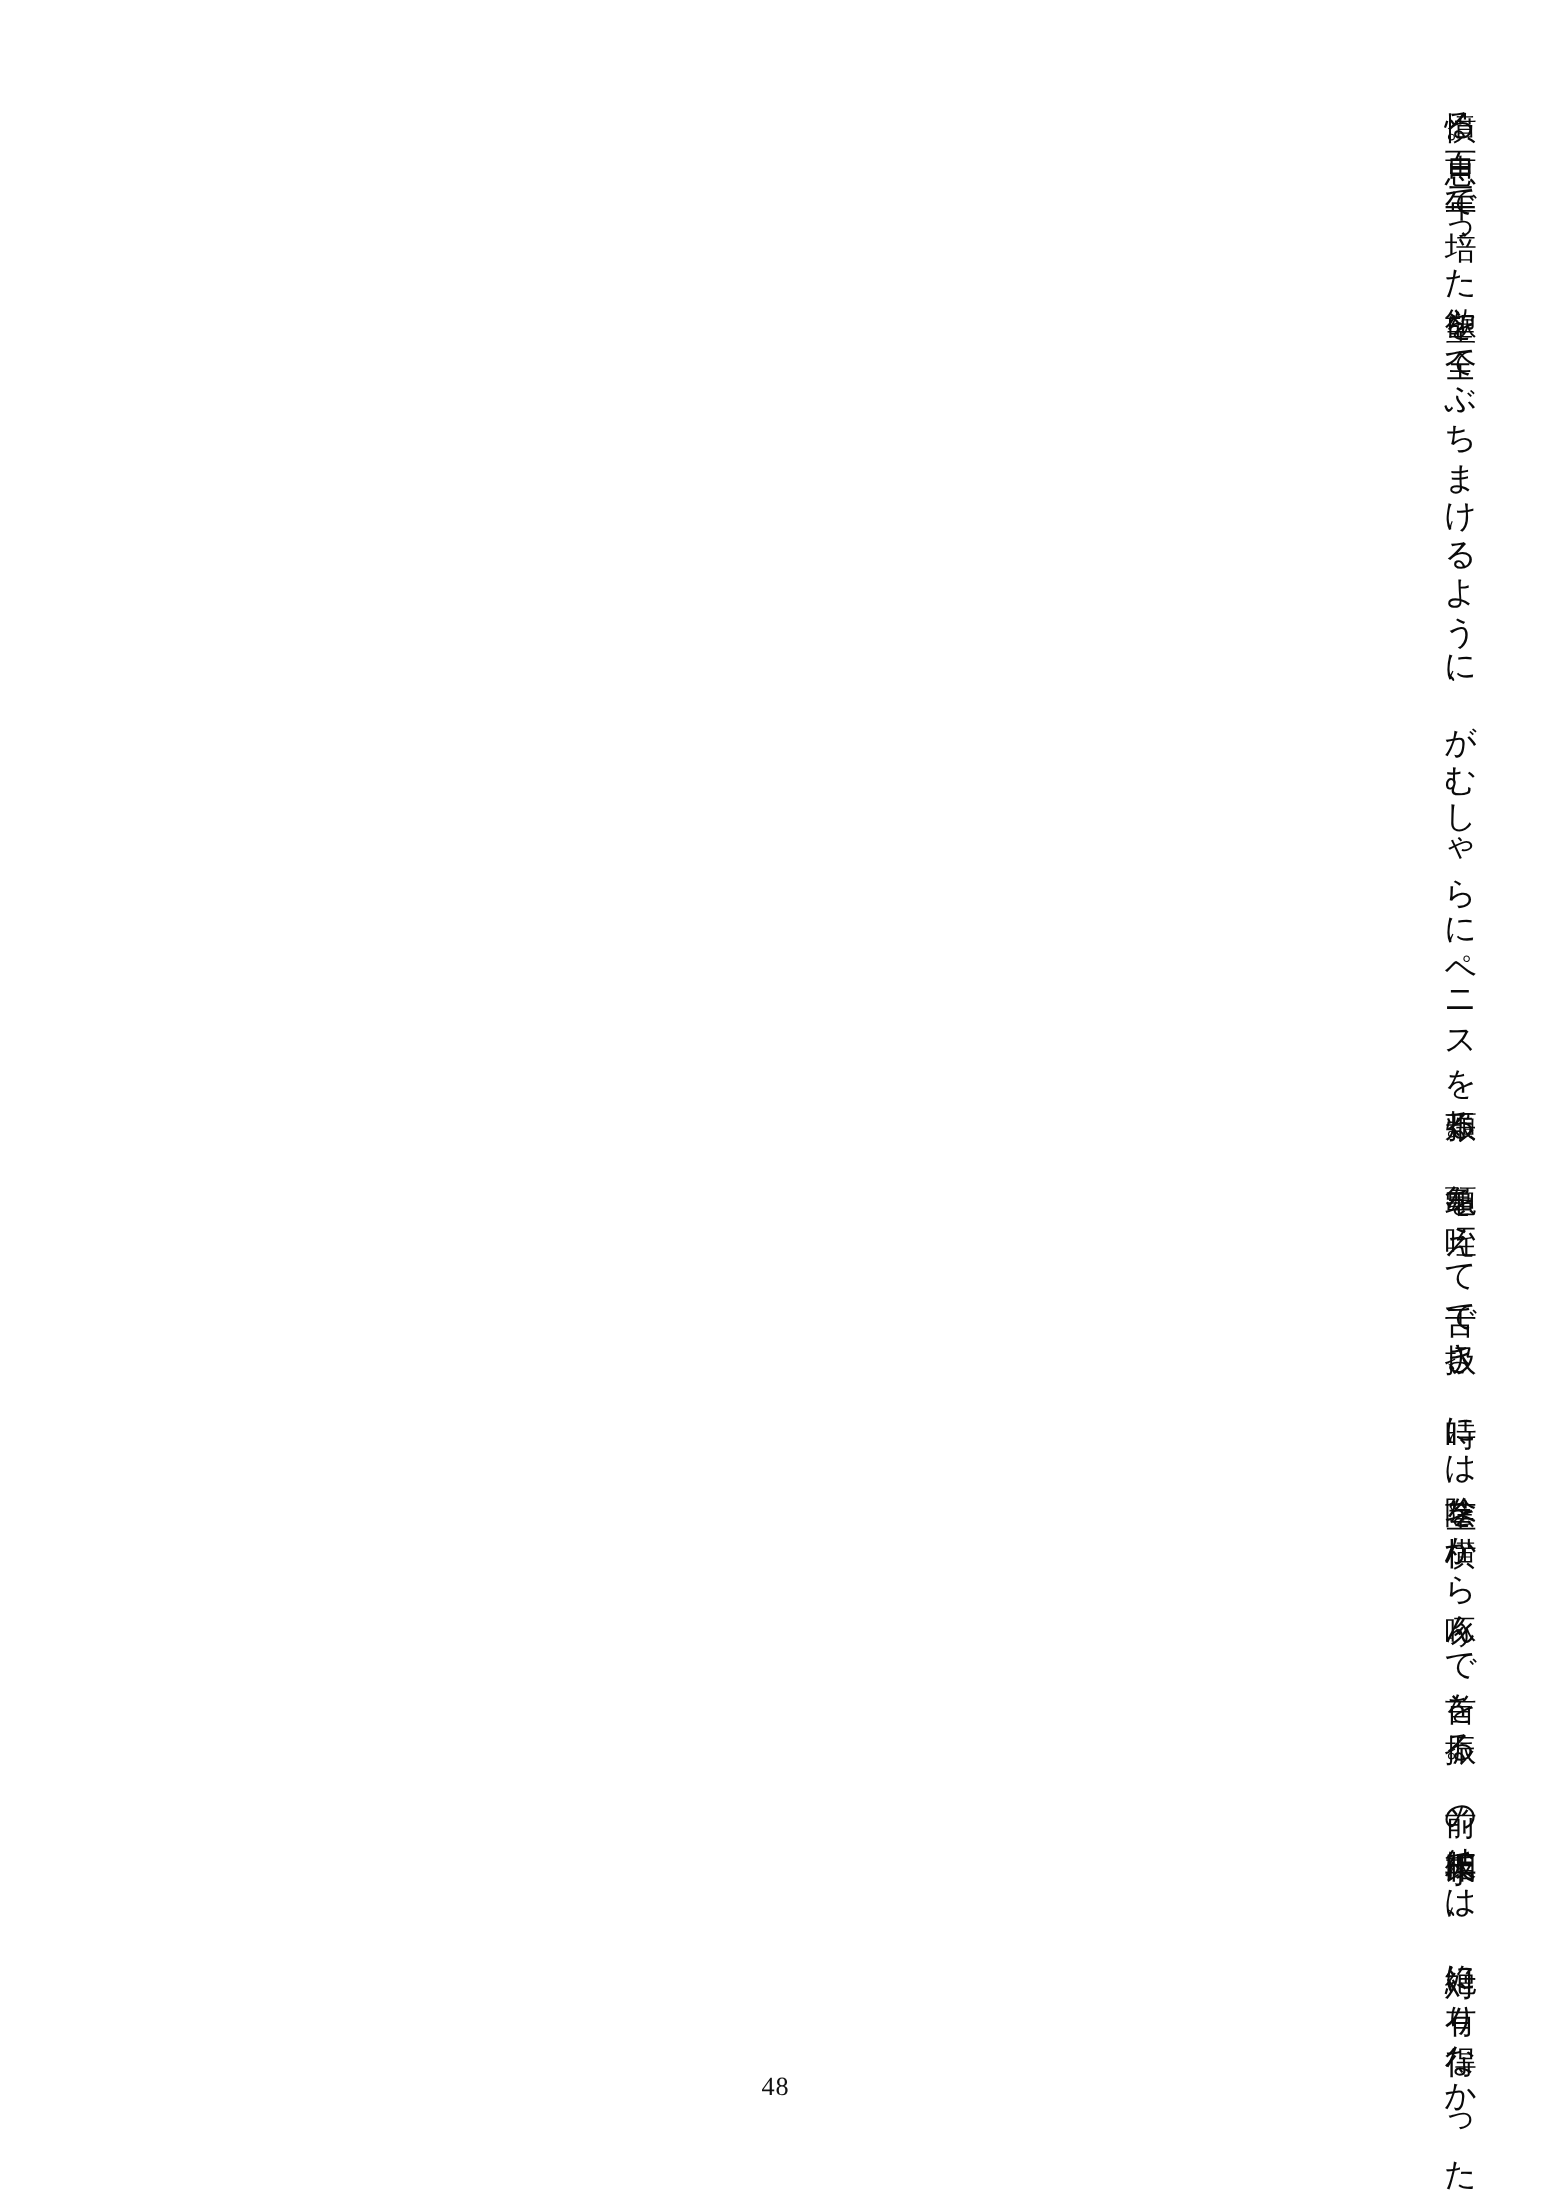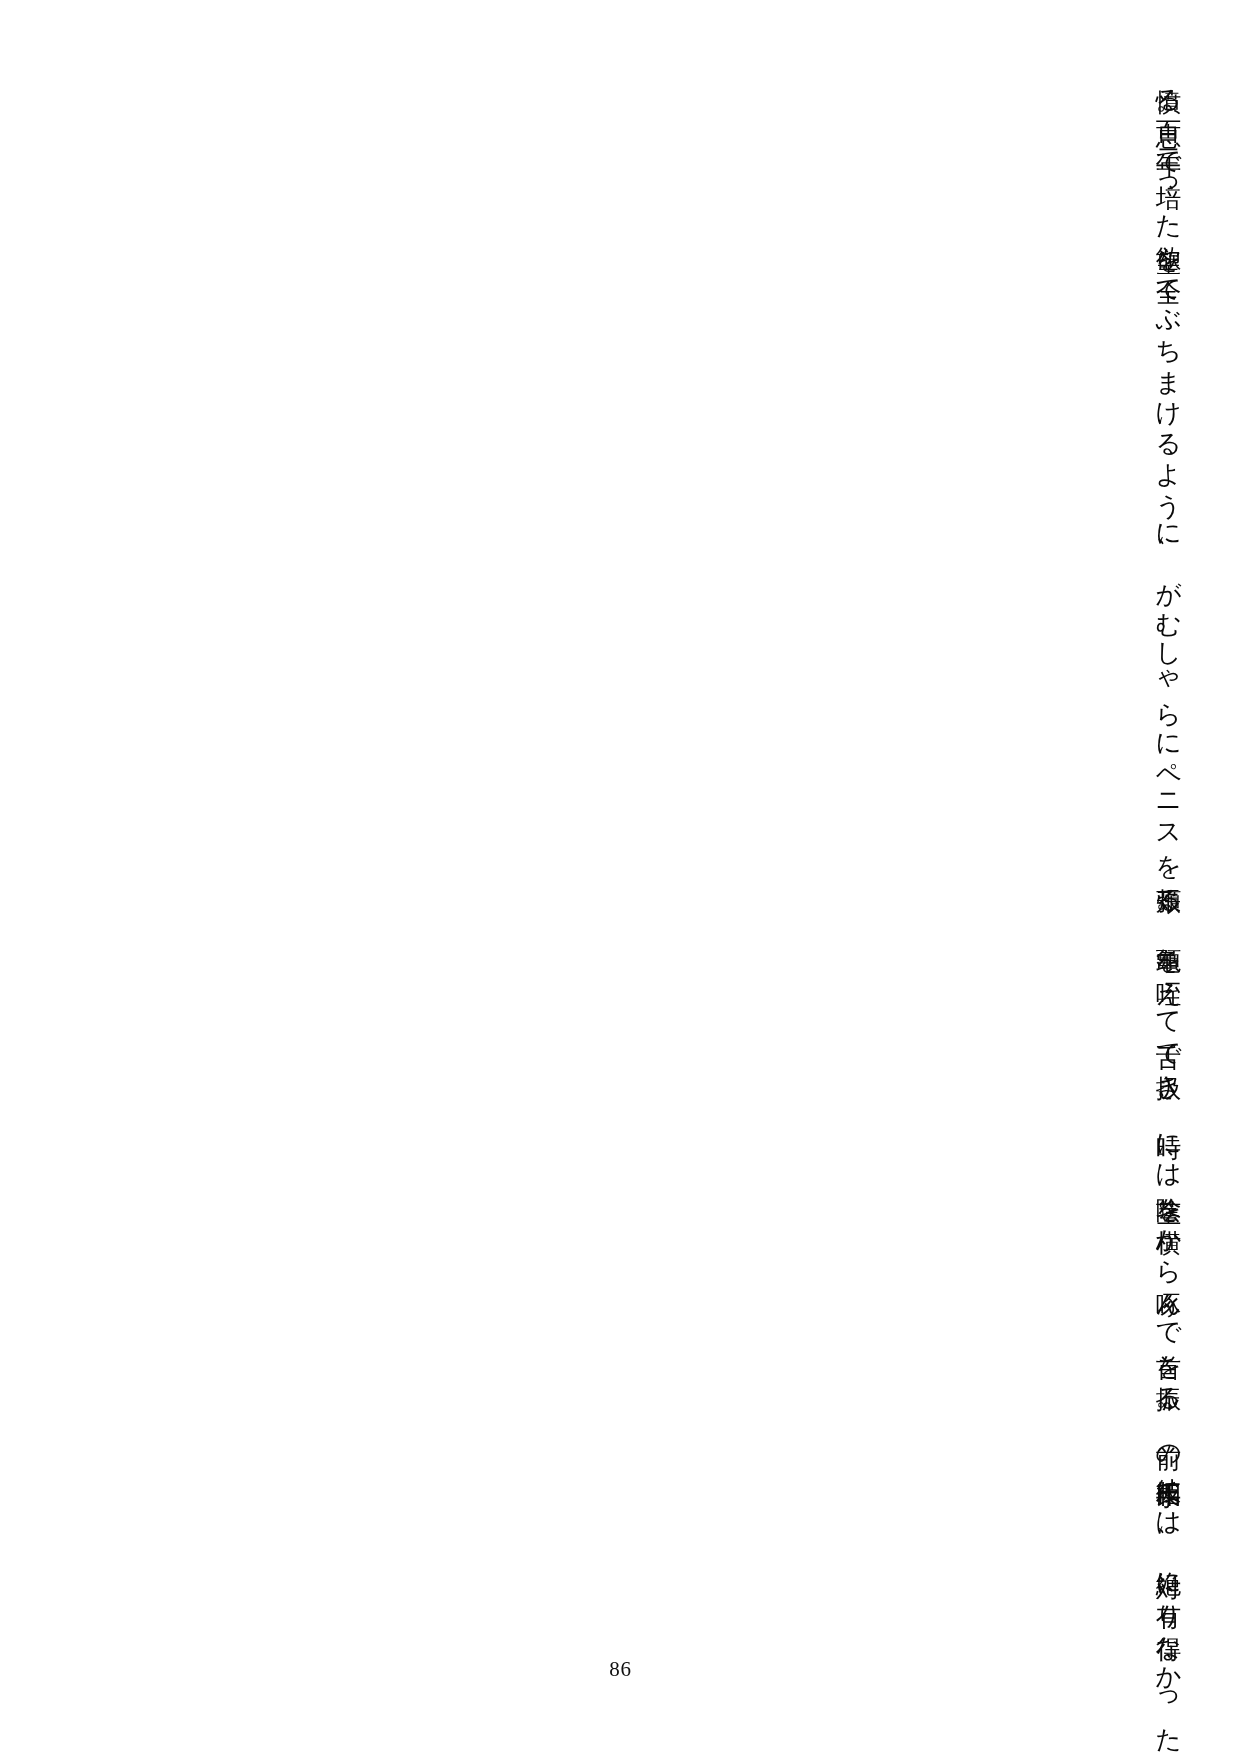--- a/index.html
+++ b/index.html
@@ -61,14 +61,14 @@
 </style>
 </head>
 <body>
 
 <div class="page">
   <div class="text-block" id="text-block">
       <div class="line indent">憤る百恵。二年で培った欲望を全てぶちまけるように、がむしゃらにペニスを</div>
       <div class="line">頬張る。亀頭を咥えて舌で扱き、時には陰茎を横から啄んで首を振る。</div>
       <div class="line">前の彼氏相手には、絶対に有り得なかった奉納を優へと注ぎ続けた。</div>
     </div>
-  <div class="page-number">86</div>
+  <div class="page-number">48</div>
 </div>
 
 </body></html>

